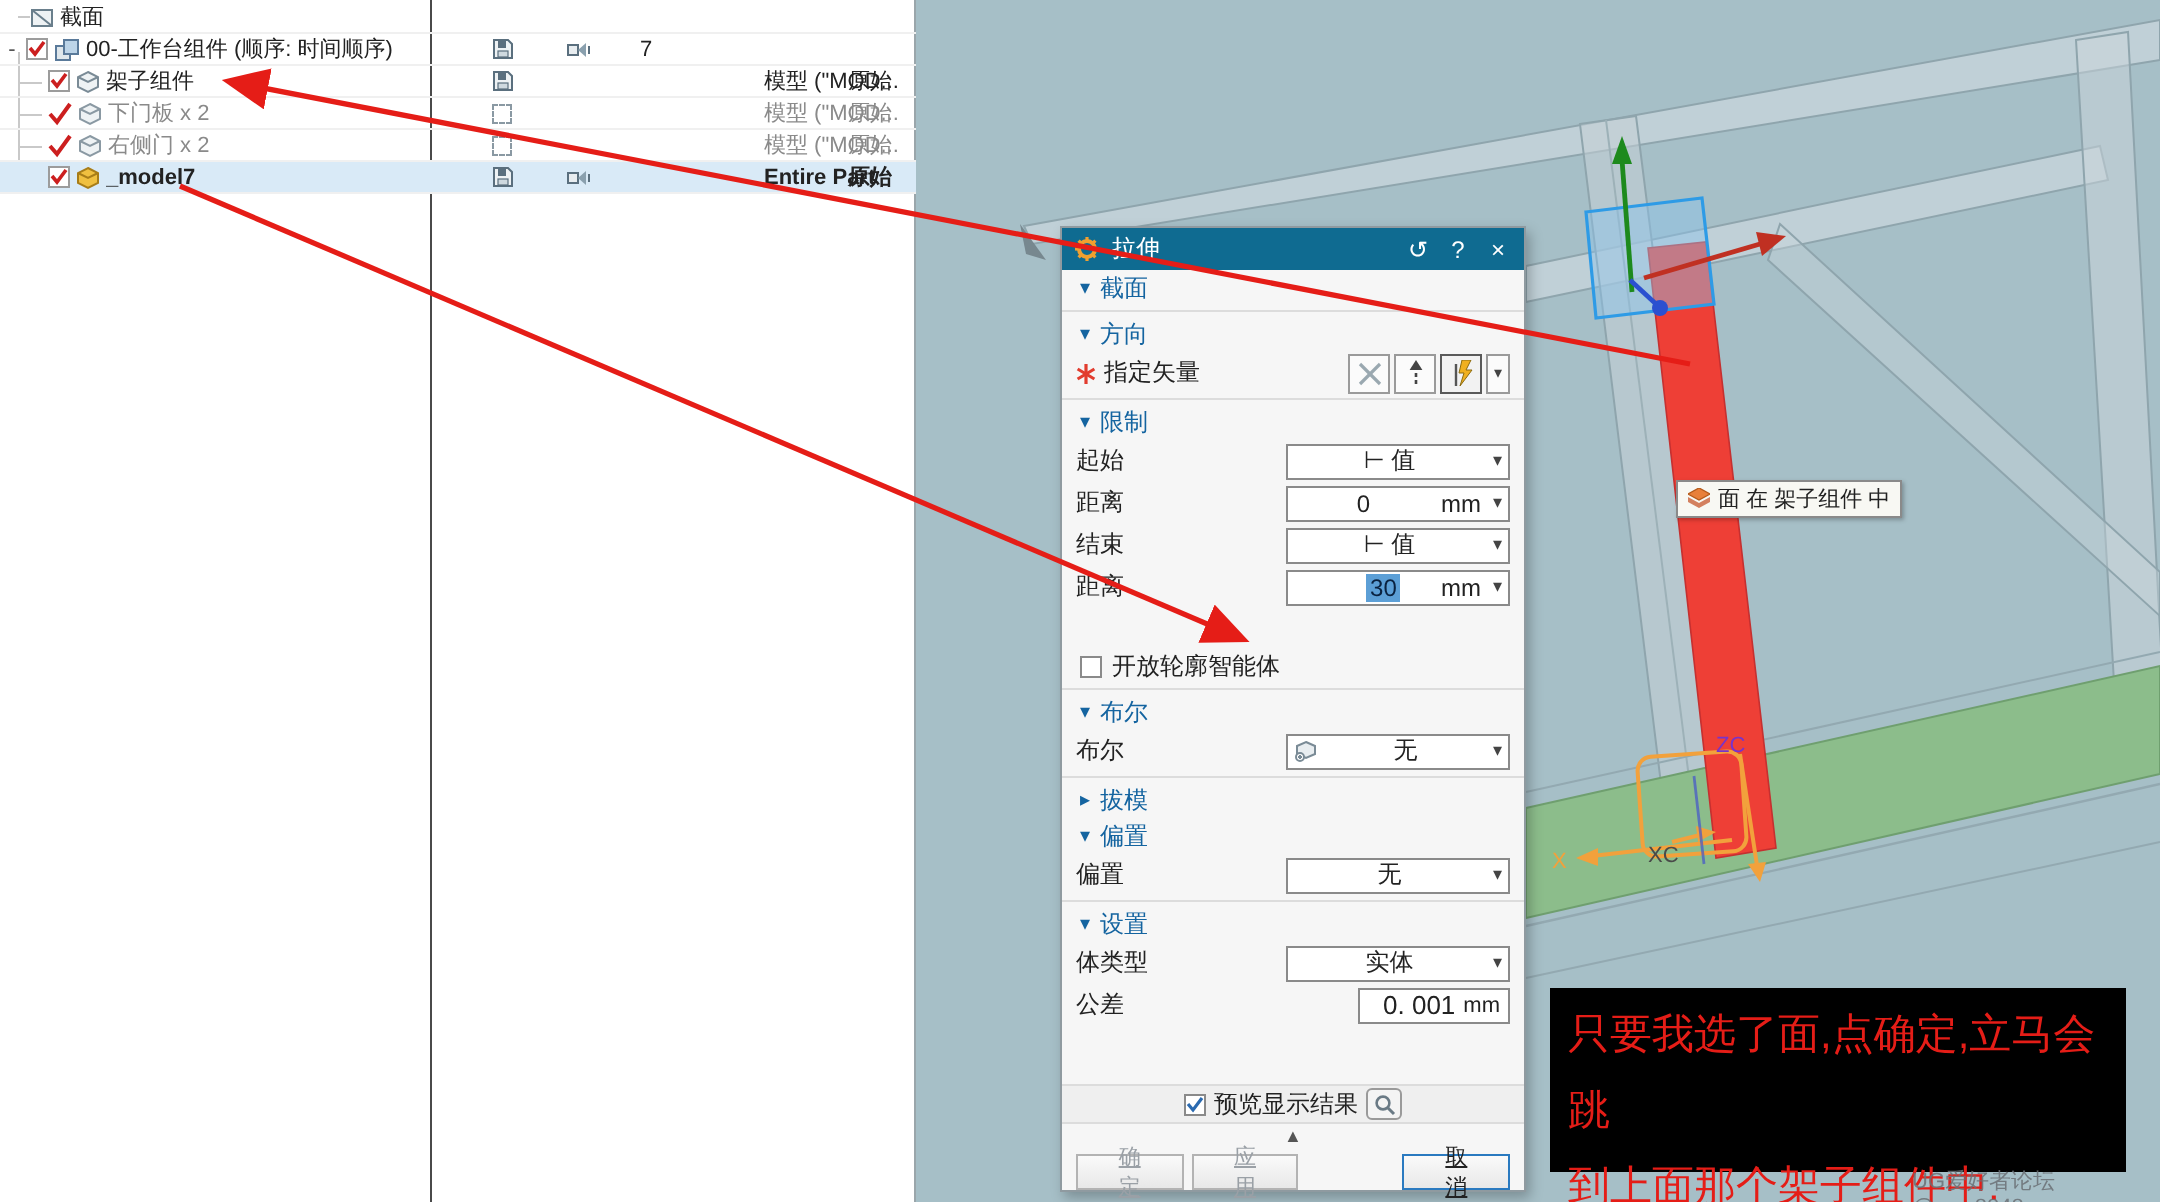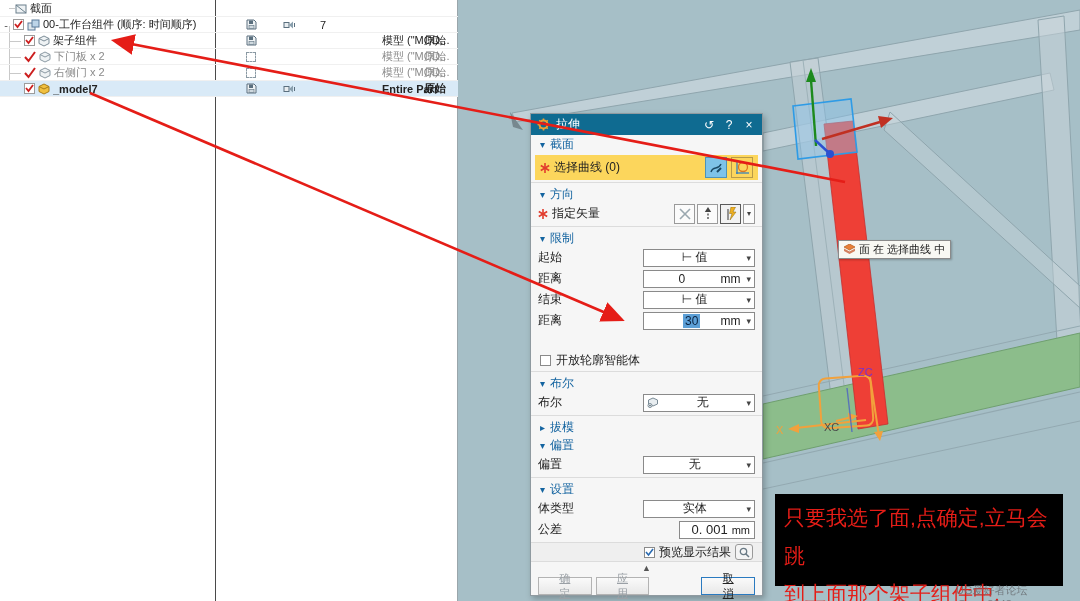--- a/index.html
+++ b/index.html
@@ -46,21 +46,21 @@
   .ybar{margin:2px 4px;height:25px;background:var(--hlyellow);display:flex;align-items:center;padding:0 5px;gap:4px;}
   .ybar .sp{flex:1;}
   .sqbtn{width:22px;height:21px;border:1px solid #b89b4a;display:flex;align-items:center;justify-content:center;background:transparent;}
   .sqbtn.on{background:#7ec3e8;border-color:#4d93b8;}
   .vecbtn{width:21px;height:20px;border:1px solid #9a9a9a;background:#fbfbfb;display:flex;align-items:center;justify-content:center;}
   .vecbtn.on{border-color:#5a5a5a;background:#f2f2f2;}
   .vdrop{width:12px;height:20px;border:1px solid #9a9a9a;background:#fbfbfb;font-size:8px;display:flex;align-items:center;justify-content:center;color:#444;}
   .chkrow{display:flex;align-items:center;gap:5px;padding:0 9px;height:18px;margin-top:20px;}
   .chk{width:11px;height:11px;border:1px solid #8a8a8a;background:#fff;display:inline-flex;align-items:center;justify-content:center;}
   .tolfield{width:76px;height:18px;background:#fff;border:1px solid #8a8a8a;display:flex;align-items:center;justify-content:flex-end;gap:4px;padding:0 4px;font-size:13px;}
-  .prevrow{display:flex;align-items:center;justify-content:flex-end;padding:0 9px;height:20px;background:#efefef;border-top:1px solid #dcdcdc;border-bottom:1px solid #dcdcdc;}
+  .prevrow{display:flex;align-items:center;justify-content:center;padding:0 9px;height:20px;background:#efefef;border-top:1px solid #dcdcdc;border-bottom:1px solid #dcdcdc;}
   .magbtn{width:18px;height:16px;border:1px solid #9a9a9a;border-radius:3px;background:#f4f4f4;display:inline-flex;align-items:center;justify-content:center;}
   .collapse{height:12px;display:flex;align-items:center;justify-content:center;color:#555;font-size:9px;}
   .btnrow{display:flex;justify-content:flex-end;gap:4px;padding:3px 7px 0 7px;}
   .pbtn{min-width:37px;height:18px;border:1px solid #b3b3b3;background:linear-gradient(#fafafa,#e8e8e8);font-size:11px;color:#222;display:inline-flex;align-items:center;justify-content:center;padding:0 21px;text-decoration:underline;}
   .pbtn.dis{color:#9aa0a6;}
   .pbtn.cancel{border:1px solid #2a7ac0;margin-left:48px;}
   .dlg-body{flex:1;}
 
   
   #vpsvg{position:absolute;left:458px;top:0;z-index:1;}
@@ -116,21 +116,21 @@
     <text x="858" y="376" font-size="11" fill="#7733cc">ZC</text>
     <text x="824" y="431" font-size="11" fill="#4a4a4a">XC</text>
     <text x="776" y="434" font-size="11" fill="#f2a13c">X</text>
   </svg>
 
   <div id="tooltip">
     <svg width="11" height="11">
       <polygon points="5.5,0 11,3 5.5,6 0,3" fill="#e8803a" stroke="#b55a1a" stroke-width="0.7"></polygon>
       <polygon points="0,4.5 5.5,7.5 11,4.5 11,7 5.5,10 0,7" fill="#c9623a" opacity="0.8"></polygon>
     </svg>
-    <span>面 在 选择曲线 中</span>
+    <span>面 在 架子组件 中</span>
   </div>
 
   <div id="nav">
     <div class="colline"></div>
     <div class="conn" style="left:9px;top:26px;width:1px;height:63px"></div>
     <div class="conn" style="left:9px;top:8px;width:6px;height:1px"></div>
     <div class="conn" style="left:9px;top:41px;width:12px;height:1px"></div>
     <div class="conn" style="left:9px;top:57px;width:12px;height:1px"></div>
     <div class="conn" style="left:9px;top:73px;width:12px;height:1px"></div>
     <div class="conn" style="left:9px;top:88px;width:12px;height:1px"></div>
@@ -305,44 +305,20 @@
       <span class="sp"></span>
       <span class="tbtn">↺</span>
       <span class="tbtn">?</span>
       <span class="tbtn">×</span>
     </div>
 
     <div class="dlg-body">
       <div class="sech">
           <span>截面</span>
         </div>
-      <div class="ybar">
-        <svg width="10" height="10">
-            <g stroke="#e23c2e" stroke-width="1.6">
-              <line x1="5" y1="0" x2="5" y2="10"></line>
-              <line x1="0.8" y1="2.5" x2="9.2" y2="7.5"></line>
-              <line x1="9.2" y1="2.5" x2="0.8" y2="7.5"></line>
-            </g>
-          </svg>
-        <span>选择曲线 (0)</span>
-        <span class="sp"></span>
-        <span class="sqbtn on">
-          <svg width="14" height="14">
-              <path d="M2,11 C4,4 9,10 12,3" fill="none" stroke="#1a4a66" stroke-width="1.4"></path>
-              <line x1="8" y1="11" x2="12" y2="7" stroke="#1a4a66" stroke-width="2"></line>
-            </svg>
-        </span>
-        <span class="sqbtn">
-          <svg width="15" height="15">
-              <circle cx="8" cy="7" r="4.5" fill="none" stroke="#e07820" stroke-width="1.3"></circle>
-              <line x1="1" y1="13" x2="14" y2="13" stroke="#2a7ac0" stroke-width="1.2"></line>
-              <line x1="2" y1="14" x2="2" y2="2" stroke="#2a7ac0" stroke-width="1.2"></line>
-            </svg>
-        </span>
-      </div>
       <hr class="sep">
       <div class="sech">
           <span>方向</span>
         </div>
       <div class="drow">
         <span class="lbl">
           <svg width="10" height="10">
               <g stroke="#e23c2e" stroke-width="1.6">
                 <line x1="5" y1="0" x2="5" y2="10"></line>
                 <line x1="0.8" y1="2.5" x2="9.2" y2="7.5"></line>

